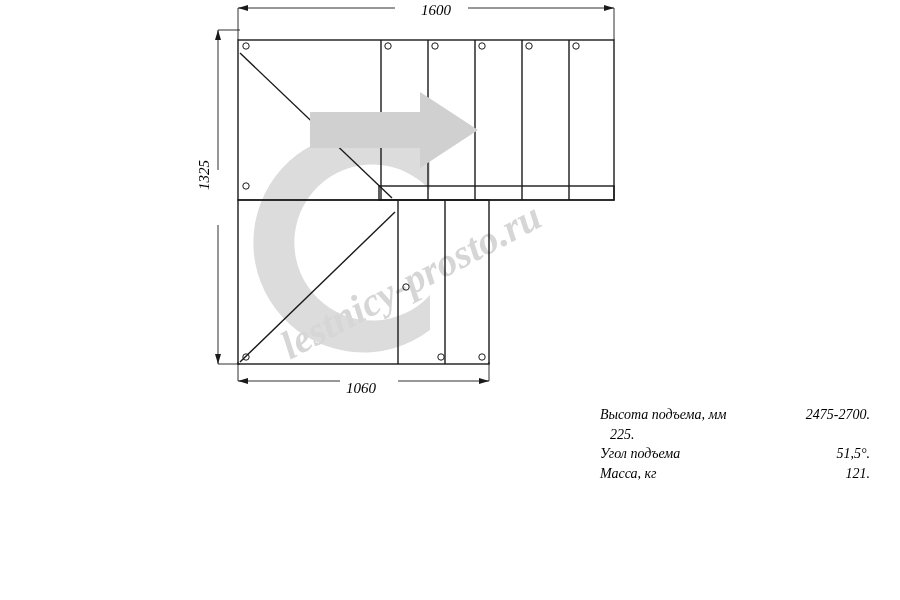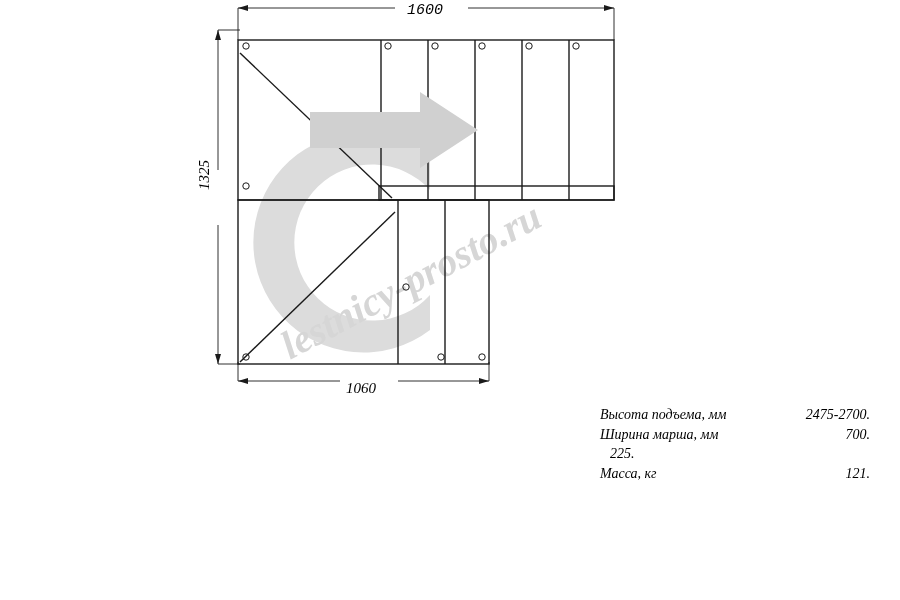--- a/index.html
+++ b/index.html
@@ -53,23 +53,22 @@
   }
   .dim-label {
     position: absolute;
     font-family: "Liberation Serif", serif;
     font-style: italic;
     font-size: 15px;
     color: #000000;
     white-space: nowrap;
   }
   #dim-top-label {
-    left: 407px;
+    left: 421px;
     top: 2px;
-    font-family: Liberation Mono, monospace;
   }
   #dim-bottom-label {
     left: 346px;
     top: 380px;
   }
   #dim-left-label {
     left: 196px;
     top: 175px;
     transform: rotate(-90deg);
     transform-origin: left top;
@@ -178,25 +177,25 @@
   <div class="dim-label" id="dim-top-label">1600</div>
   <div class="dim-label" id="dim-bottom-label">1060</div>
   <div class="dim-label" id="dim-left-label" style="transform: rotate(-90deg) translate(-15px, 0px);">1325</div>
 
   <div class="specs">
     <div class="spec-row">
       <span class="spec-label">Высота подъема, мм</span>
       <span class="spec-value">2475-2700.</span>
     </div>
     <div class="spec-row">
-      <span class="spec-label">Ширина марша, мм</span>
-      <span class="spec-value">700.</span>
-    </div>
-    <div class="spec-row">
       <span class="spec-value">225.</span>
+    </div>
+    <div class="spec-row">
+      <span class="spec-label">Угол подъема</span>
+      <span class="spec-value">51,5°.</span>
     </div>
     <div class="spec-row">
       <span class="spec-label">Масса, кг</span>
       <span class="spec-value">121.</span>
     </div>
   </div>
 
 </div>
 
 </body></html>

